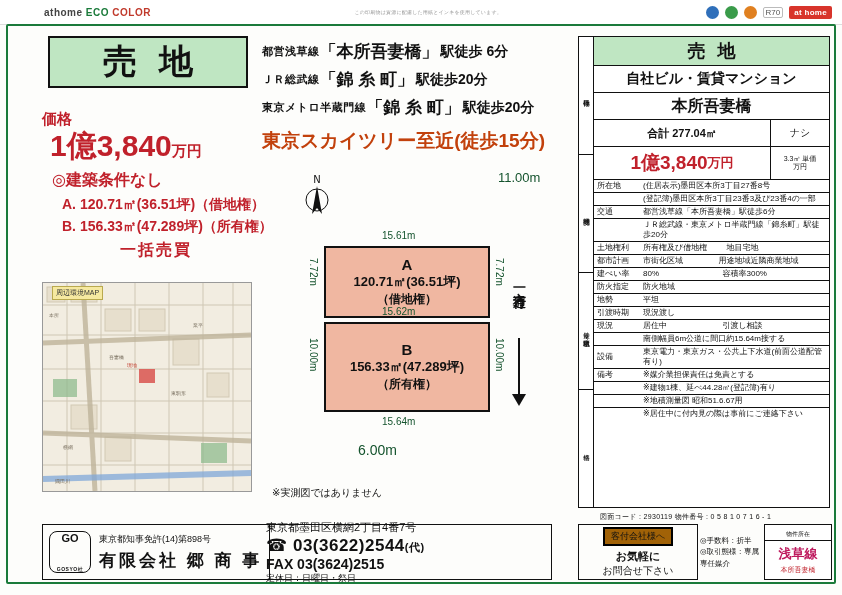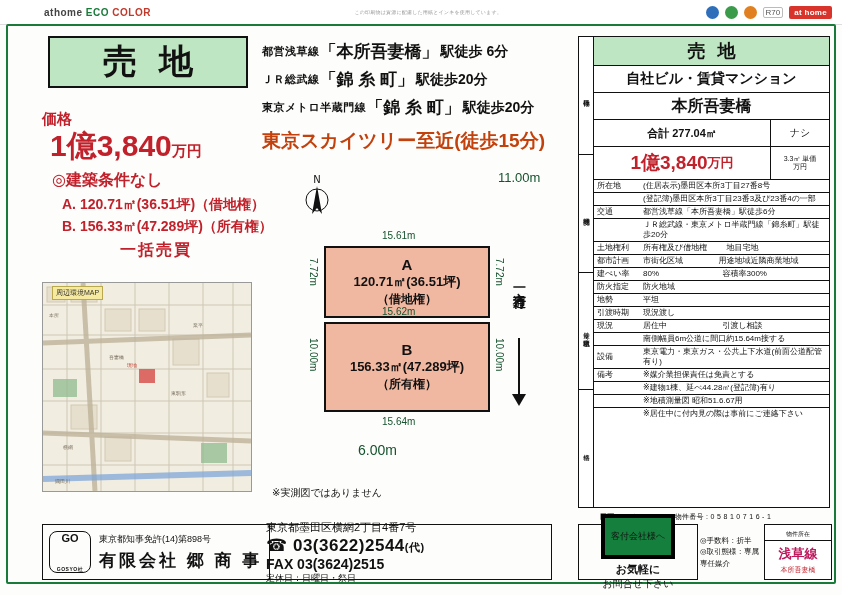--- a/index.html
+++ b/index.html
@@ -177,21 +177,21 @@
     display:flex;flex-direction:column;justify-content:center;padding-left:10px;
   }
   .fbox2 .addr{font-size:11px;}
   .fbox2 .tel{font-size:17px;font-weight:bold;letter-spacing:.5px;}
   .fbox2 .fax{font-size:14px;font-weight:bold;}
   .fbox2 .holiday{font-size:9px;}
   .contact{
     position:absolute;left:578px;top:524px;width:120px;height:56px;border:1px solid #111;box-sizing:border-box;
     display:flex;flex-direction:column;align-items:center;justify-content:center;
   }
-  .contact .hdr{background:#15803d;border:4px solid #000000;font-size:9px;padding:12px 6px;margin-bottom:3px;}
+  .contact .hdr{background:#a16207;border:2px solid #000000;font-size:9px;padding:1px 6px;margin-bottom:3px;}
   .contact .t1{font-size:11px;font-weight:bold;}
   .contact .t2{font-size:10px;}
   .agent-col{
     position:absolute;left:700px;top:524px;width:62px;height:56px;
     display:flex;flex-direction:column;justify-content:center;font-size:7.5px;line-height:1.5;
   }
   .line-badge{
     position:absolute;left:764px;top:524px;width:68px;height:56px;border:1px solid #111;box-sizing:border-box;
     display:flex;flex-direction:column;align-items:center;justify-content:center;background:#fff;
   }

